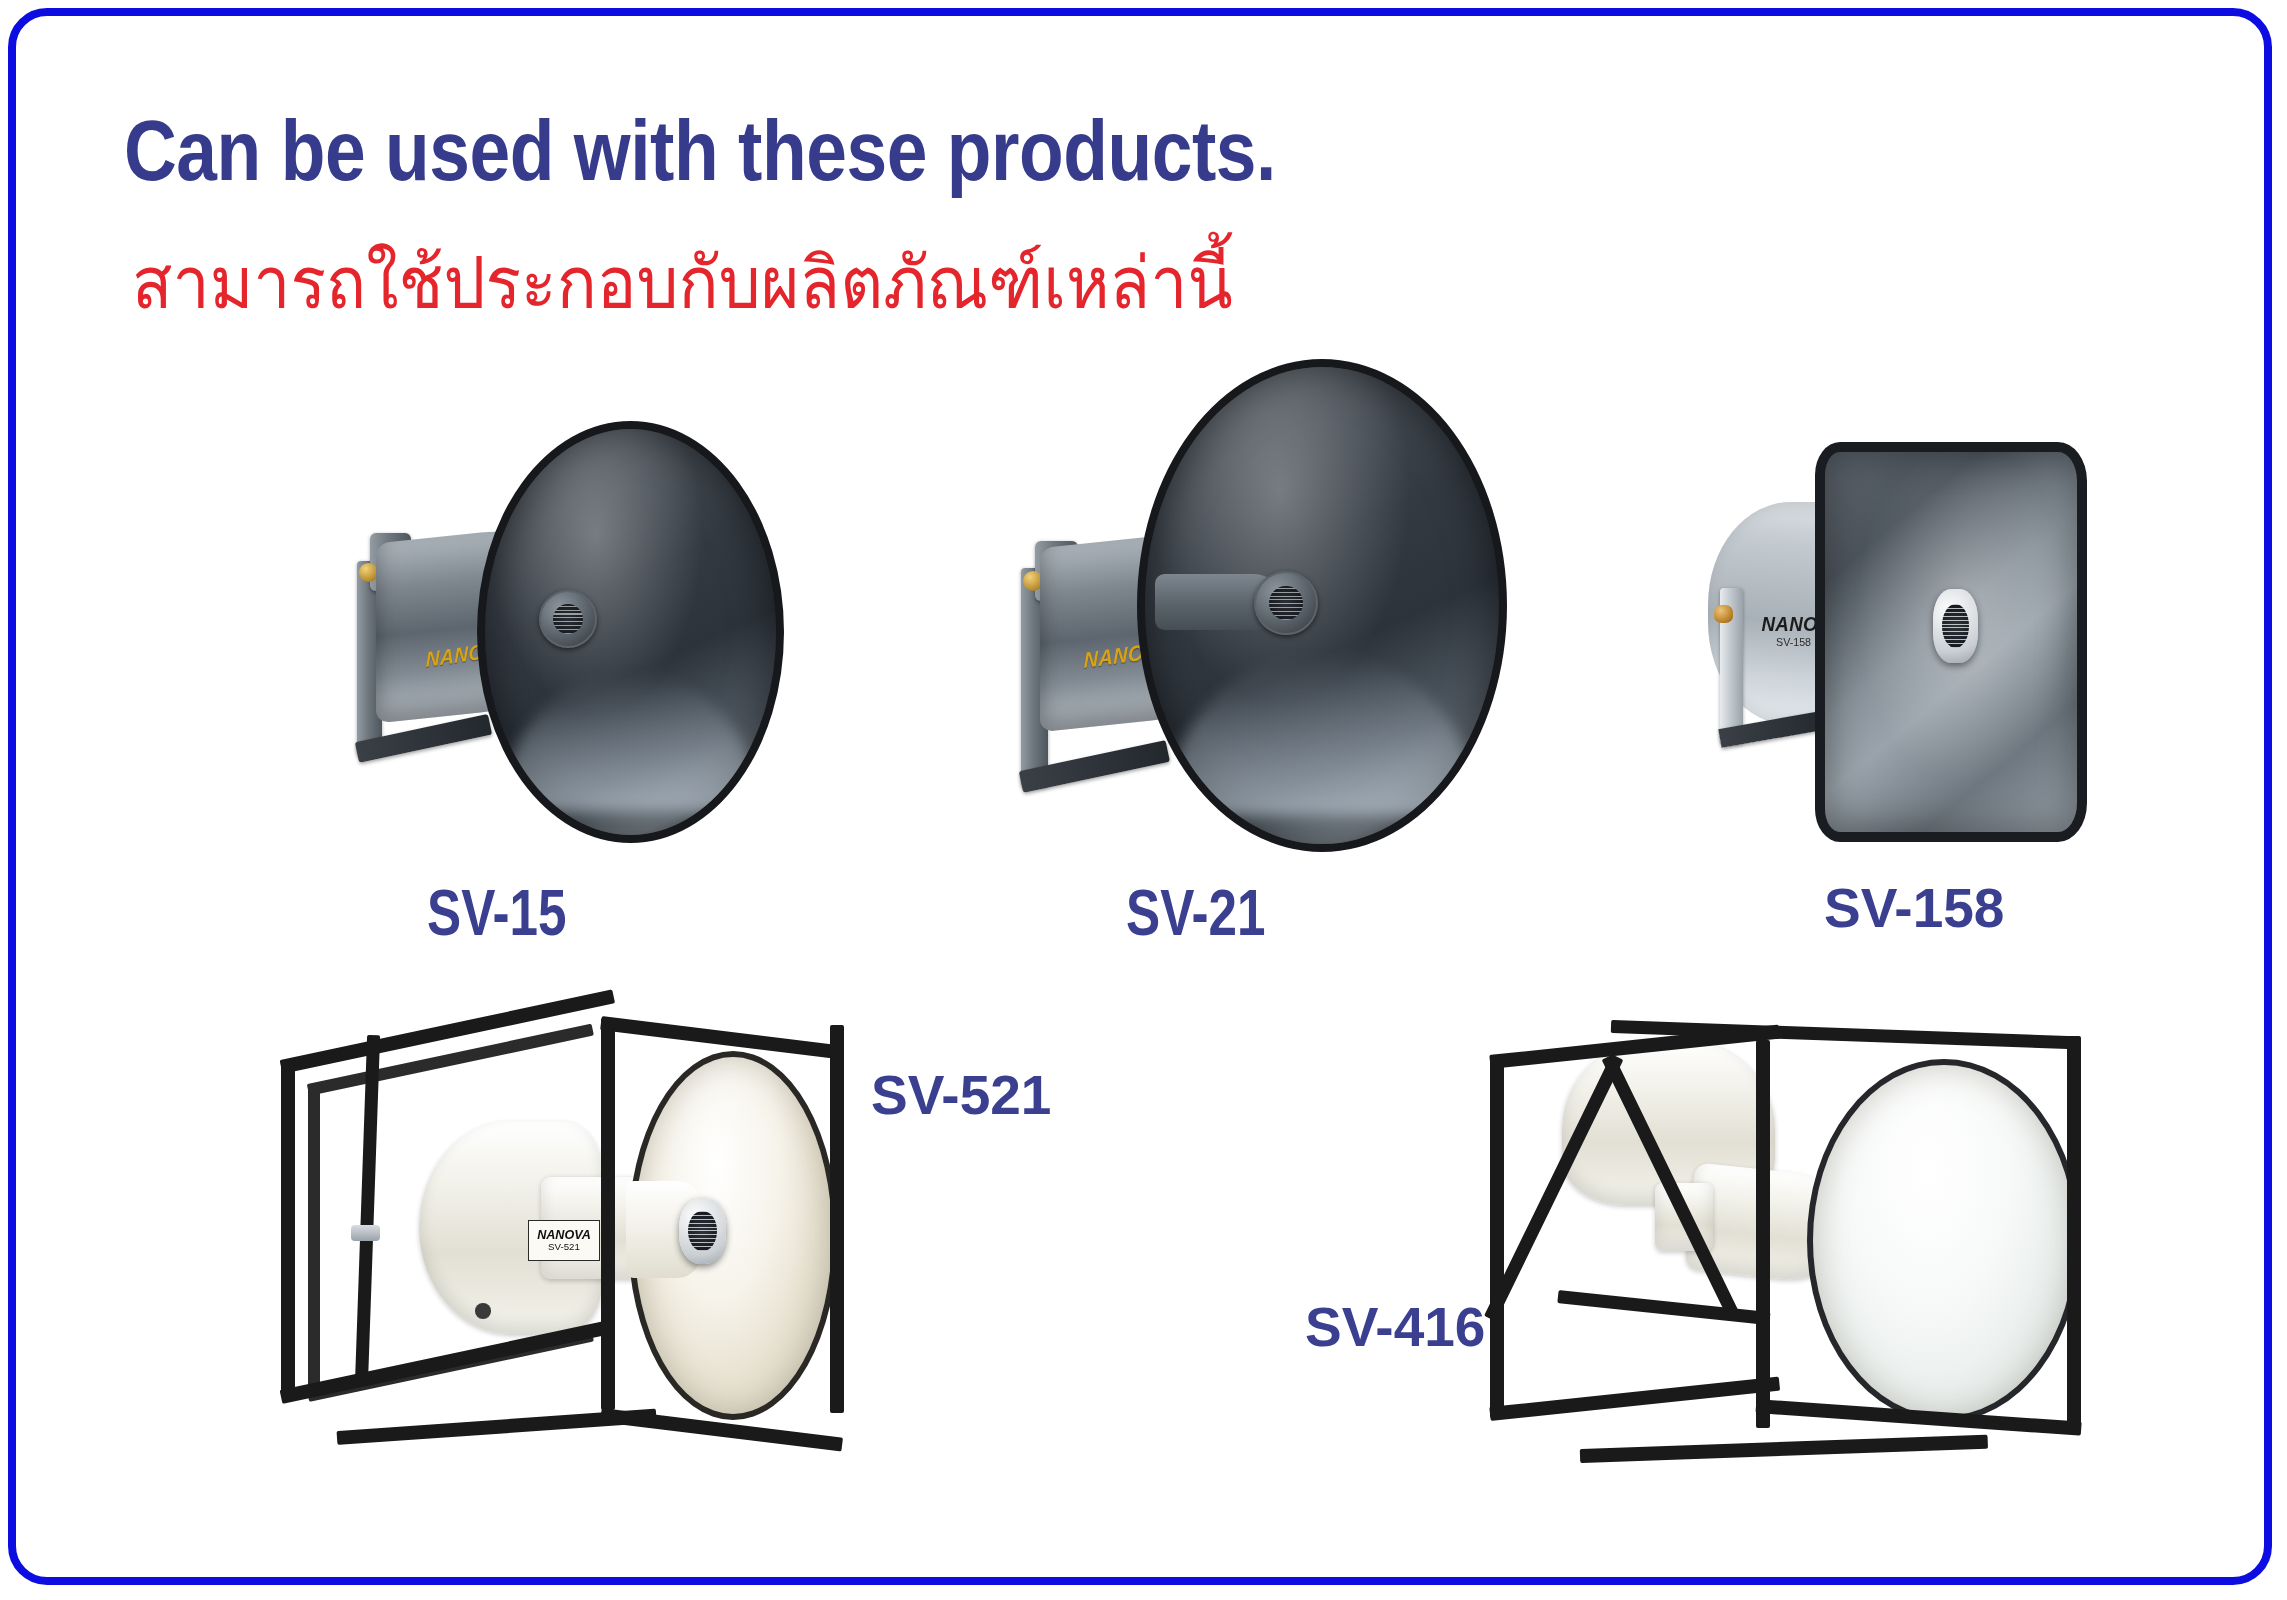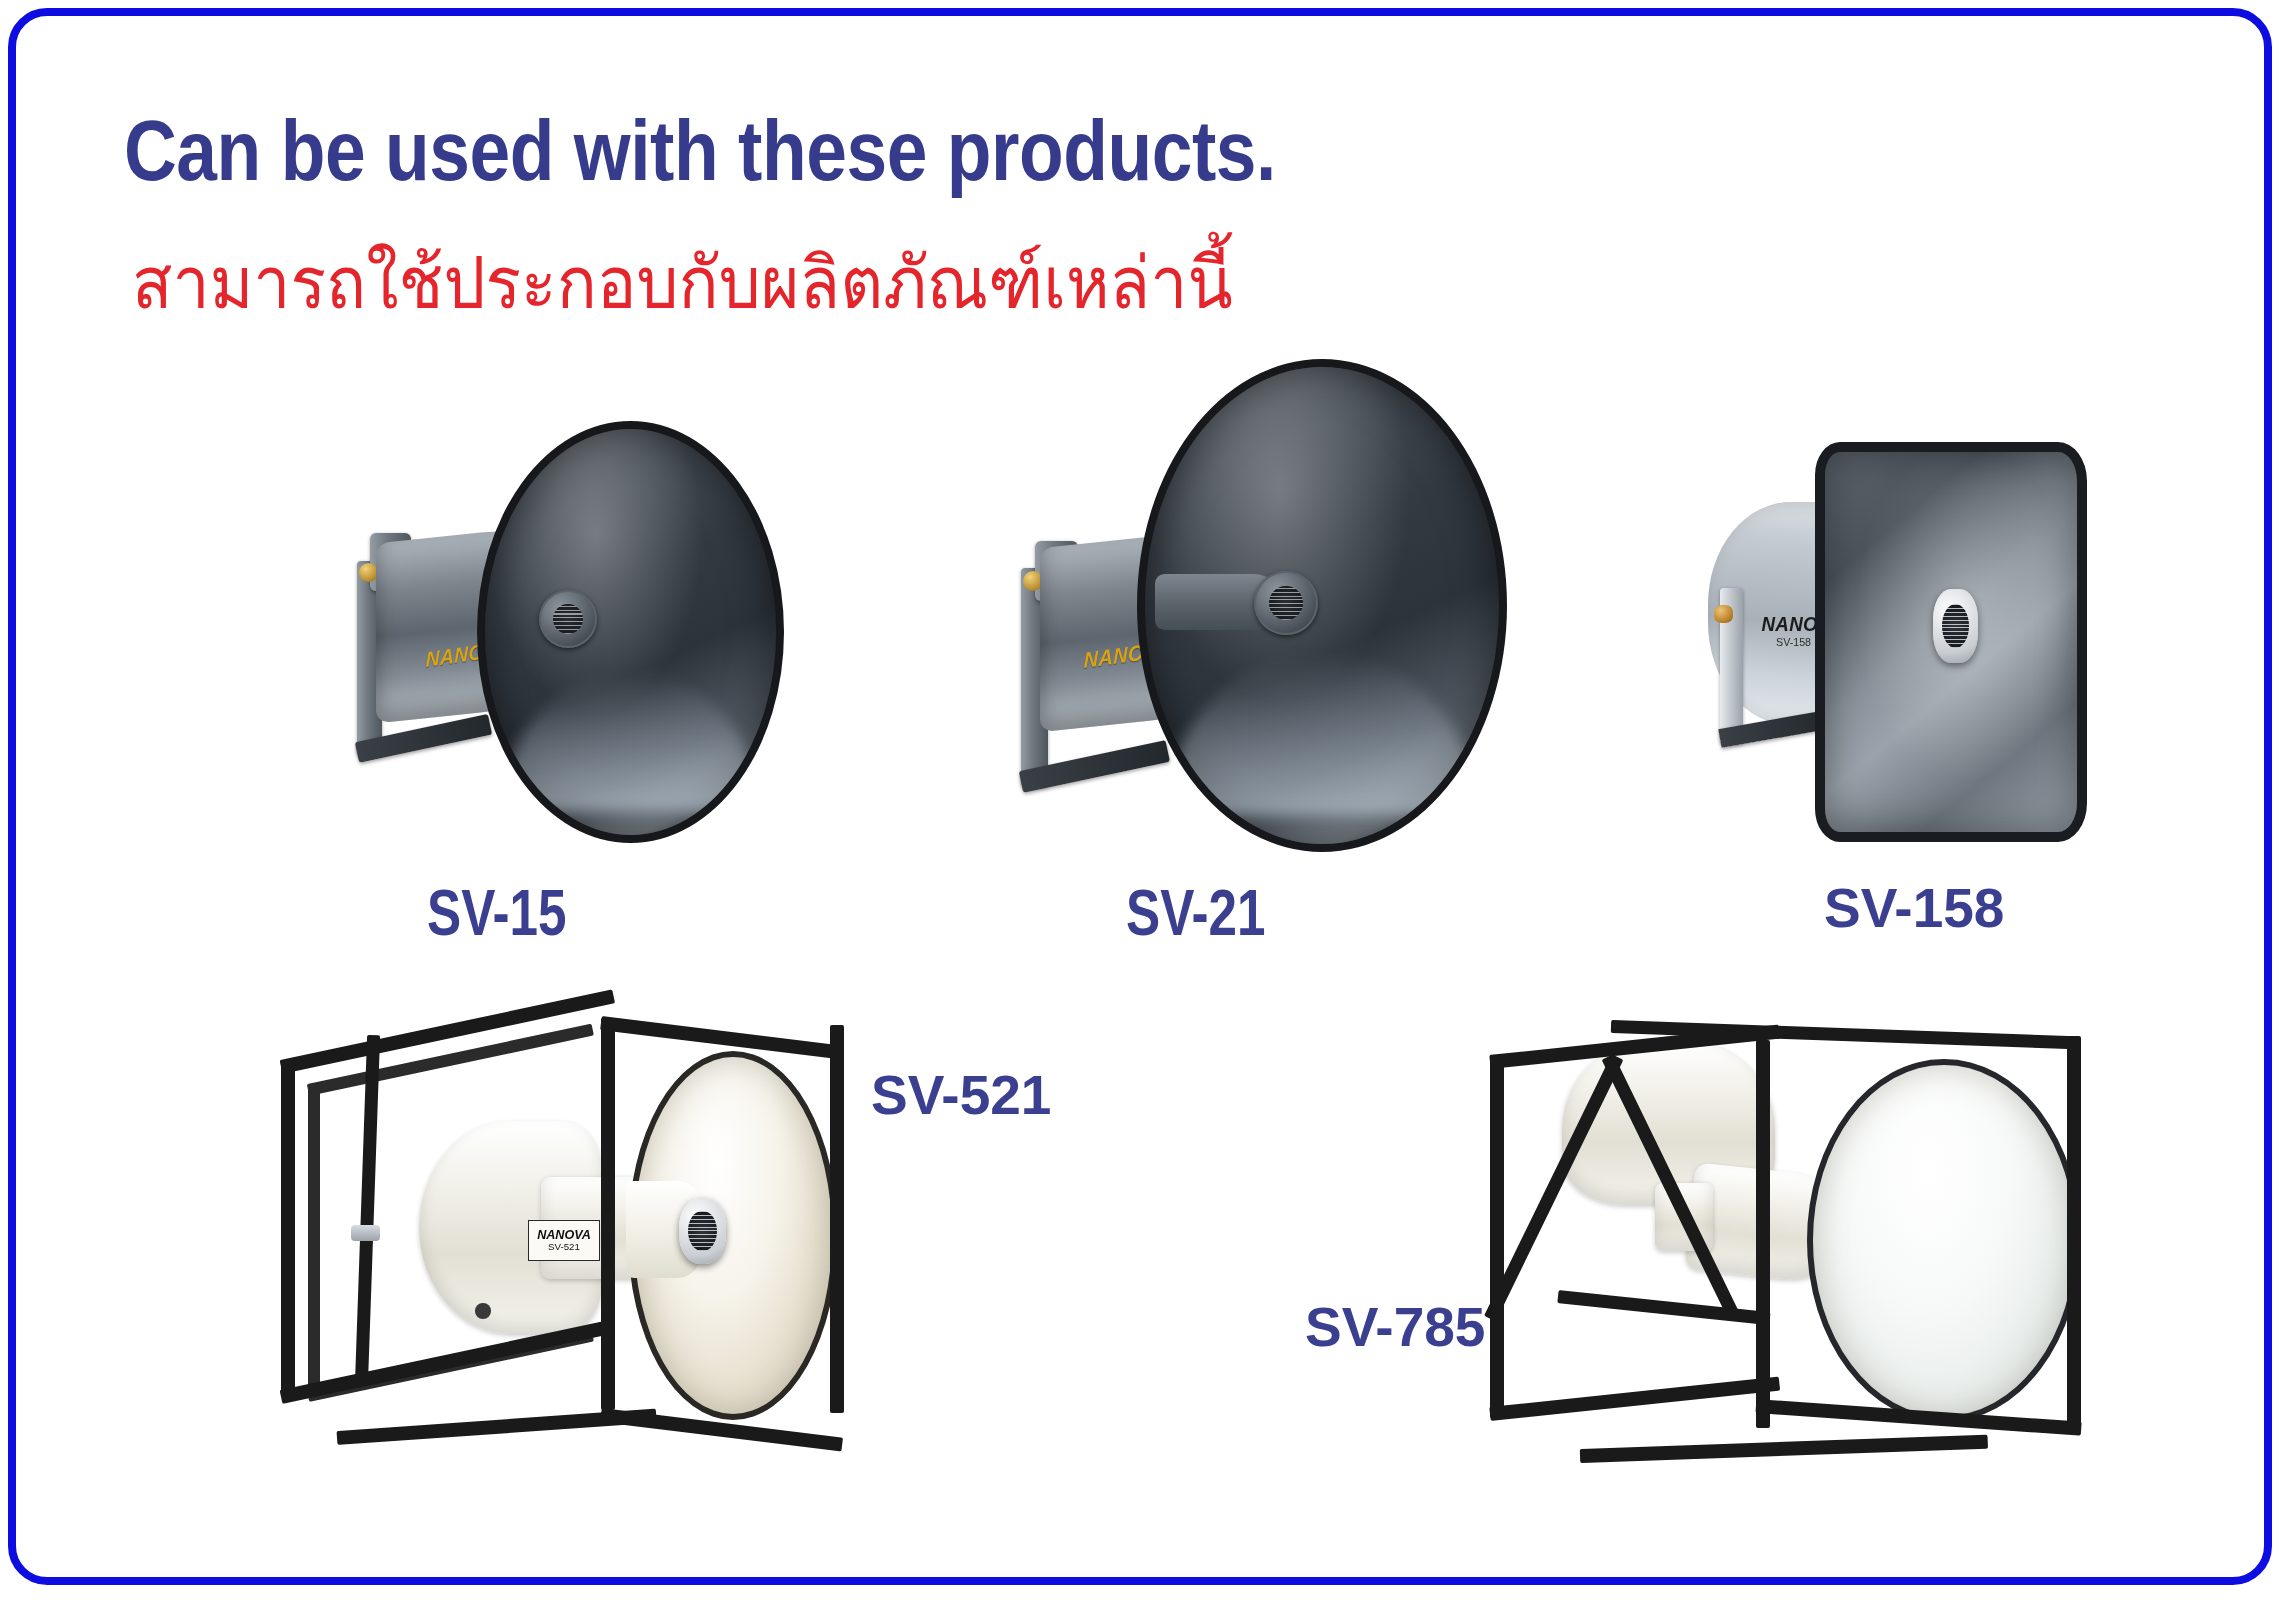--- a/index.html
+++ b/index.html
@@ -261,16 +261,16 @@
     <div class="cage-bar" style="left:25px;top:58px;width:13.6px;height:361px;"></div>
     <div class="cage-bar" style="left:291px;top:41px;width:13.6px;height:388px;"></div>
     <div class="cage-bar" style="left:602px;top:37px;width:13.6px;height:388px;"></div>
     <div class="cage-bar" style="left:136px;top:58px;width:12.6px;height:291px;transform:rotate(-26deg);transform-origin:top center;"></div>
     <div class="cage-bar" style="left:146px;top:58px;width:12.6px;height:291px;transform:rotate(26deg);transform-origin:top center;"></div>
     <div class="cage-bar" style="left:25px;top:408px;width:291px;height:13.6px;transform:rotate(-6deg);transform-origin:left center;"></div>
     <div class="cage-bar" style="left:291px;top:400px;width:326px;height:13.6px;transform:rotate(4deg);transform-origin:left center;"></div>
     <div class="cage-bar" style="left:93px;top:291px;width:213px;height:12.6px;transform:rotate(6deg);transform-origin:left center;"></div>
     <div class="cage-bar" style="left:115px;top:450px;width:408px;height:13.6px;transform:rotate(-2deg);transform-origin:left center;"></div>
   </div>
-  <div class="plabel" id="lbl-sv621">SV-785</div>
+  <div class="plabel" id="lbl-sv621">SV-416</div>
 
 </div>
 
 
 </body></html>

